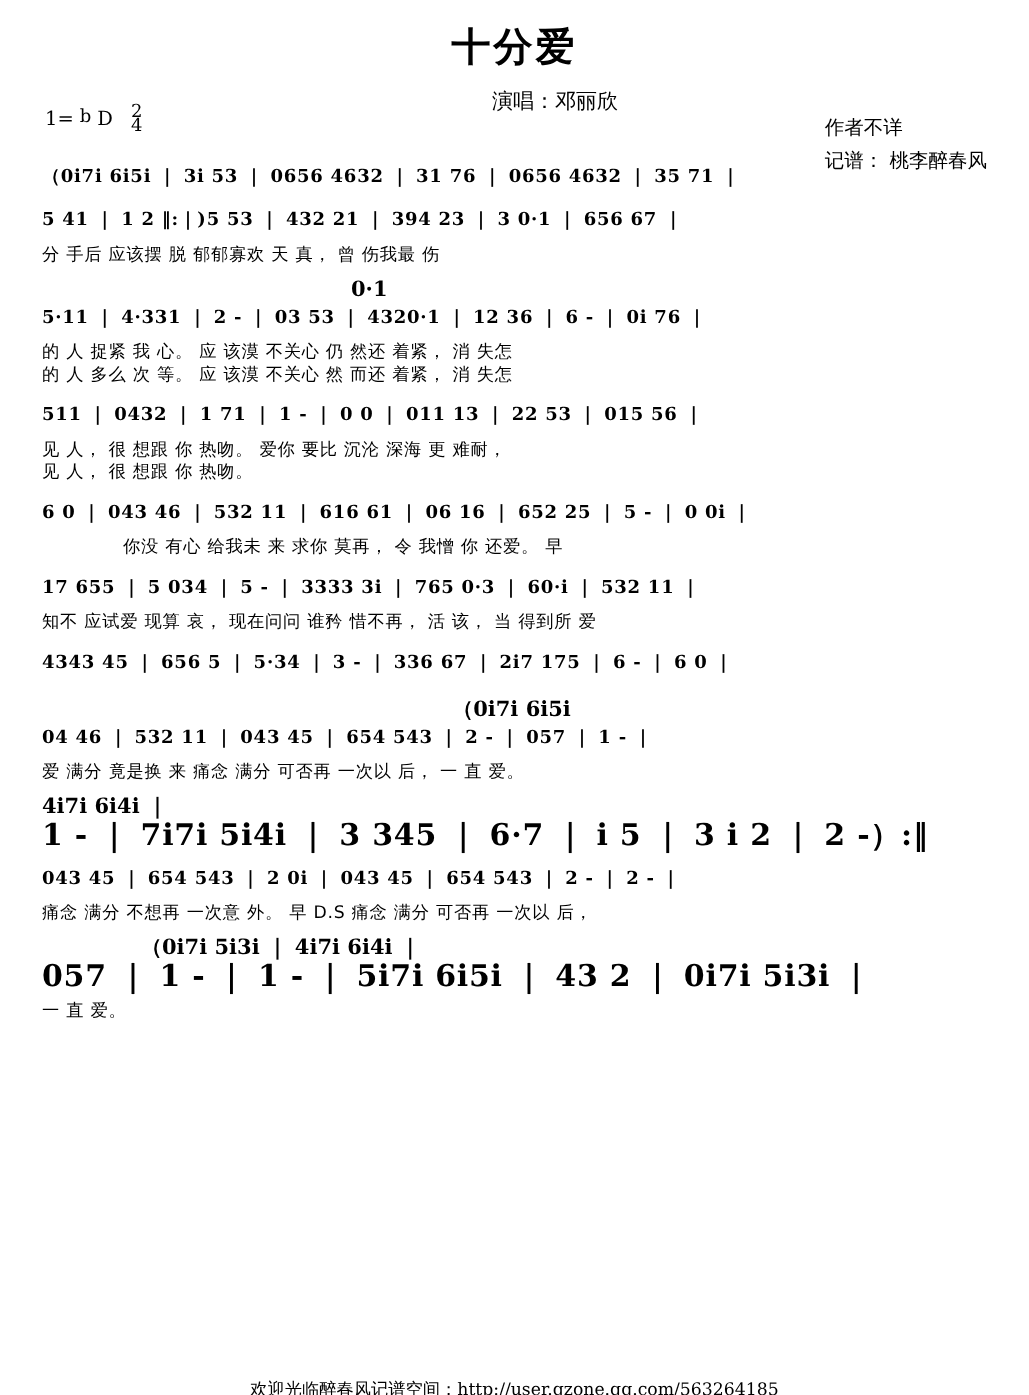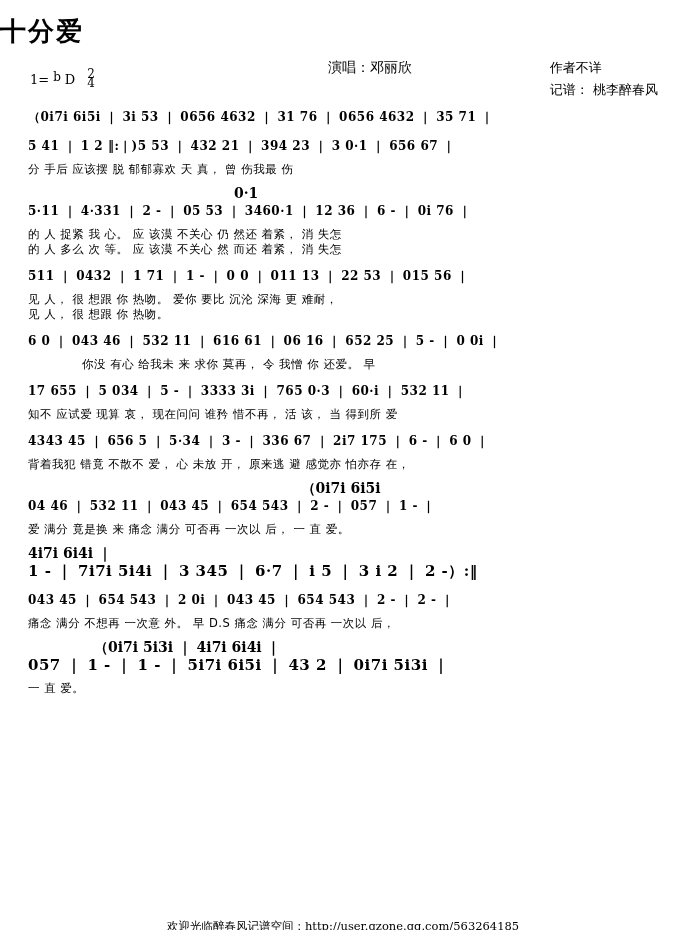--- a/index.html
+++ b/index.html
@@ -10,38 +10,39 @@
     background: #ffffff;
     font-family: "DejaVu Sans", sans-serif;
     color: #000000;
     position: relative;
     overflow: hidden;
   }
   .sheet { position: relative; width: 686px; height: 930px; }
 
   
   .title {
+    text-align: center;
     font-family: "DejaVu Serif", serif;
     font-weight: bold;
     font-size: 26px;
     letter-spacing: 2px;
     margin-top: 14px;
   }
   .singer {
     text-align: center;
     font-family: "DejaVu Serif", serif;
     font-size: 14px;
     margin-top: 10px;
     padding-left: 10px;
     margin-left: 44px;
   }
   .credits {
     position: absolute;
     right: 28px;
-    top: 43px;
+    top: 61px;
     font-family: "DejaVu Serif", serif;
     font-size: 13px;
     text-align: left;
     line-height: 22px;
   }
   .keysig {
     position: absolute;
     left: 30px;
     top: 58px;
     font-family: "DejaVu Serif", serif;
@@ -69,21 +70,21 @@
     margin: 0 28px;
     font-family: "DejaVu Serif", serif;
   }
   .notes {
     font-size: 12px;
     font-weight: bold;
     letter-spacing: 0.5px;
     white-space: nowrap;
     line-height: 20px;
   }
-  .notes.small { font-size: 15px; }
+  .notes.small { font-size: 20px; }
   .lyric {
     font-size: 11.5px;
     white-space: nowrap;
     line-height: 15px;
     letter-spacing: 0.5px;
     font-family: "DejaVu Sans", sans-serif;
   }
   .above {
     font-size: 14px;
     font-weight: bold;
@@ -137,21 +138,21 @@
 
   <div class="system">
     <div class="notes">5  41 ｜ 1  2 ‖:｜)5  53 ｜ 432  21 ｜ 394  23 ｜ 3  0·1 ｜ 656  67 ｜</div>
     <div class="rowgap"></div>
     <div class="lyric">分 手后  应该摆   脱    郁郁寡欢   天  真，   曾  伤我最    伤</div>
   </div>
   <div class="blockgap"></div>
 
   <div class="system">
     <div class="above" style="padding-left:206px">0·1</div>
-    <div class="notes">5·11 ｜ 4·331 ｜ 2 - ｜ 05 53 ｜ 3460·1 ｜ 12 36 ｜ 6 - ｜ 0i 76 ｜</div>
+    <div class="notes">5·11 ｜ 4·331 ｜ 2 - ｜ 03 53 ｜ 4320·1 ｜ 12 36 ｜ 6 - ｜ 0i 76 ｜</div>
     <div class="rowgap"></div>
     <div class="lyric">的 人      捉紧   我  心。     应 该漠   不关心   仍     然还 着紧，         消 失怎</div>
     <div class="lyric">的 人      多么   次  等。     应 该漠   不关心   然     而还 着紧，         消 失怎</div>
   </div>
   <div class="blockgap"></div>
 
   <div class="system">
     <div class="notes">511 ｜ 0432 ｜ 1 71 ｜ 1 - ｜ 0  0 ｜ 011  13 ｜ 22 53 ｜ 015 56 ｜</div>
     <div class="rowgap"></div>
     <div class="lyric">见 人，      很 想跟   你 热吻。                爱你 要比   沉沦 深海   更  难耐，</div>
@@ -169,21 +170,20 @@
   <div class="system">
     <div class="notes">17 655 ｜ 5 034 ｜ 5  - ｜ 3333 3i ｜ 765 0·3 ｜ 60·i ｜ 532 11 ｜</div>
     <div class="rowgap"></div>
     <div class="lyric">知不  应试爱     现算   哀，      现在问问   谁矜   惜不再，   活  该，  当   得到所   爱</div>
   </div>
   <div class="blockgap"></div>
 
   <div class="system">
     <div class="notes">4343 45 ｜ 656 5 ｜ 5·34 ｜ 3  - ｜ 336 67 ｜ 2i7 175 ｜ 6  - ｜ 6  0 ｜</div>
     <div class="rowgap"></div>
-    <div class="lyric">背着我犯 错竟    不散不 爱，   心  未放   开，     原来逃 避   感觉亦 怕亦存   在，</div>
   </div>
   <div class="blockgap"></div>
 
   <div class="system">
     <div class="above" style="text-align:center; padding-right:4px">（0i7i 6i5i</div>
     <div class="notes">04  46 ｜ 532 11 ｜ 043 45 ｜ 654 543 ｜ 2 - ｜ 057 ｜ 1  - ｜</div>
     <div class="rowgap"></div>
     <div class="lyric">爱 满分    竟是换  来     痛念 满分   可否再  一次以    后，      一 直   爱。</div>
   </div>
   <div class="blockgap"></div>

